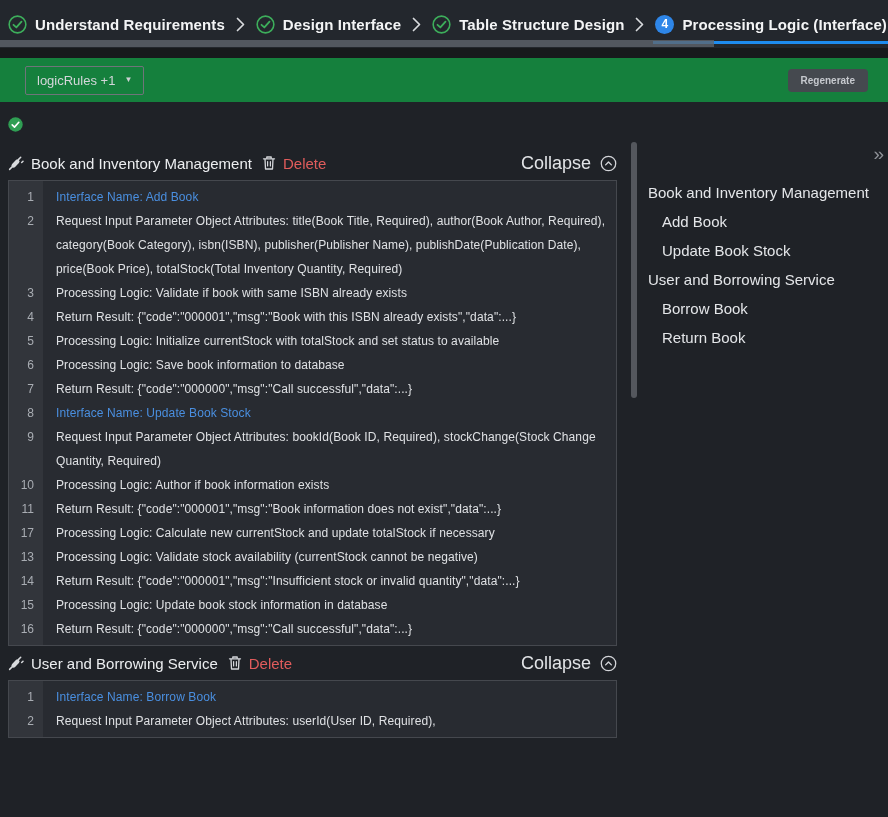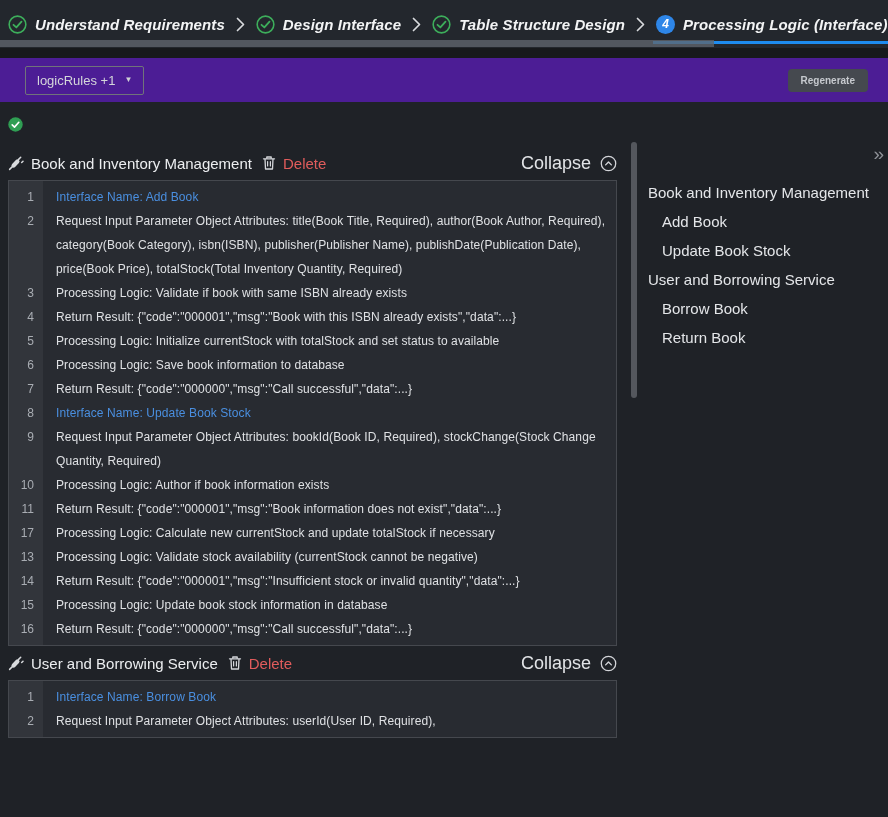--- a/index.html
+++ b/index.html
@@ -5,36 +5,36 @@
   html,body{margin:0;padding:0;background:#1f2227;}
   body{
     width:888px;height:817px;position:relative;overflow:hidden;
     font-family:"Liberation Sans","DejaVu Sans",sans-serif;
     color:#e6e8ea;-webkit-font-smoothing:antialiased;
   }
   
   .topbar{
     position:absolute;left:0;top:0;width:888px;height:48px;
     background:#23272d;display:flex;align-items:center;
-    padding-left:8px;box-sizing:border-box;gap:10px;overflow:hidden;font-style:italic;
+    padding-left:8px;box-sizing:border-box;gap:10px;overflow:hidden;
   }
   .step{display:flex;align-items:center;gap:8px;flex:none;cursor:pointer;}
   .step-label{font-size:15px;font-weight:700;color:#f3f4f5;white-space:nowrap;letter-spacing:.1px;}
   .badge{
     width:19px;height:19px;border-radius:50%;background:#2e86e8;color:#fff;
     font-size:12px;font-weight:700;display:flex;align-items:center;justify-content:center;flex:none;
   }
   .sep{flex:none;margin:0 1px;}
   .underline-blue{position:absolute;bottom:4px;left:636px;right:0;height:3px;background:#1e8cf0;}
   .hthumb{position:absolute;bottom:1px;left:0;width:714px;height:7px;background:rgba(96,101,109,0.78);}
   
   .gapstrip{position:absolute;left:0;top:48px;width:888px;height:10px;background:#17191c;}
   
   .toolbar{
-    position:absolute;left:0;top:58px;width:888px;height:44px;background:#4c1d95;
+    position:absolute;left:0;top:58px;width:888px;height:44px;background:#15803d;
     display:flex;align-items:center;box-sizing:border-box;
   }
   .dropdown{
     margin-left:25px;height:29px;border:1px solid #70747a;border-radius:2px;
     display:flex;align-items:center;gap:9px;padding:0 11px;cursor:pointer;
     font-size:13px;color:#d4d6da;background:transparent;box-sizing:border-box;
   }
   .dd-caret{font-size:8px;color:#cfd1d5;line-height:1;}
   .regen{
     margin-left:auto;margin-right:20px;background:#45494f;color:#c6c9ce;

